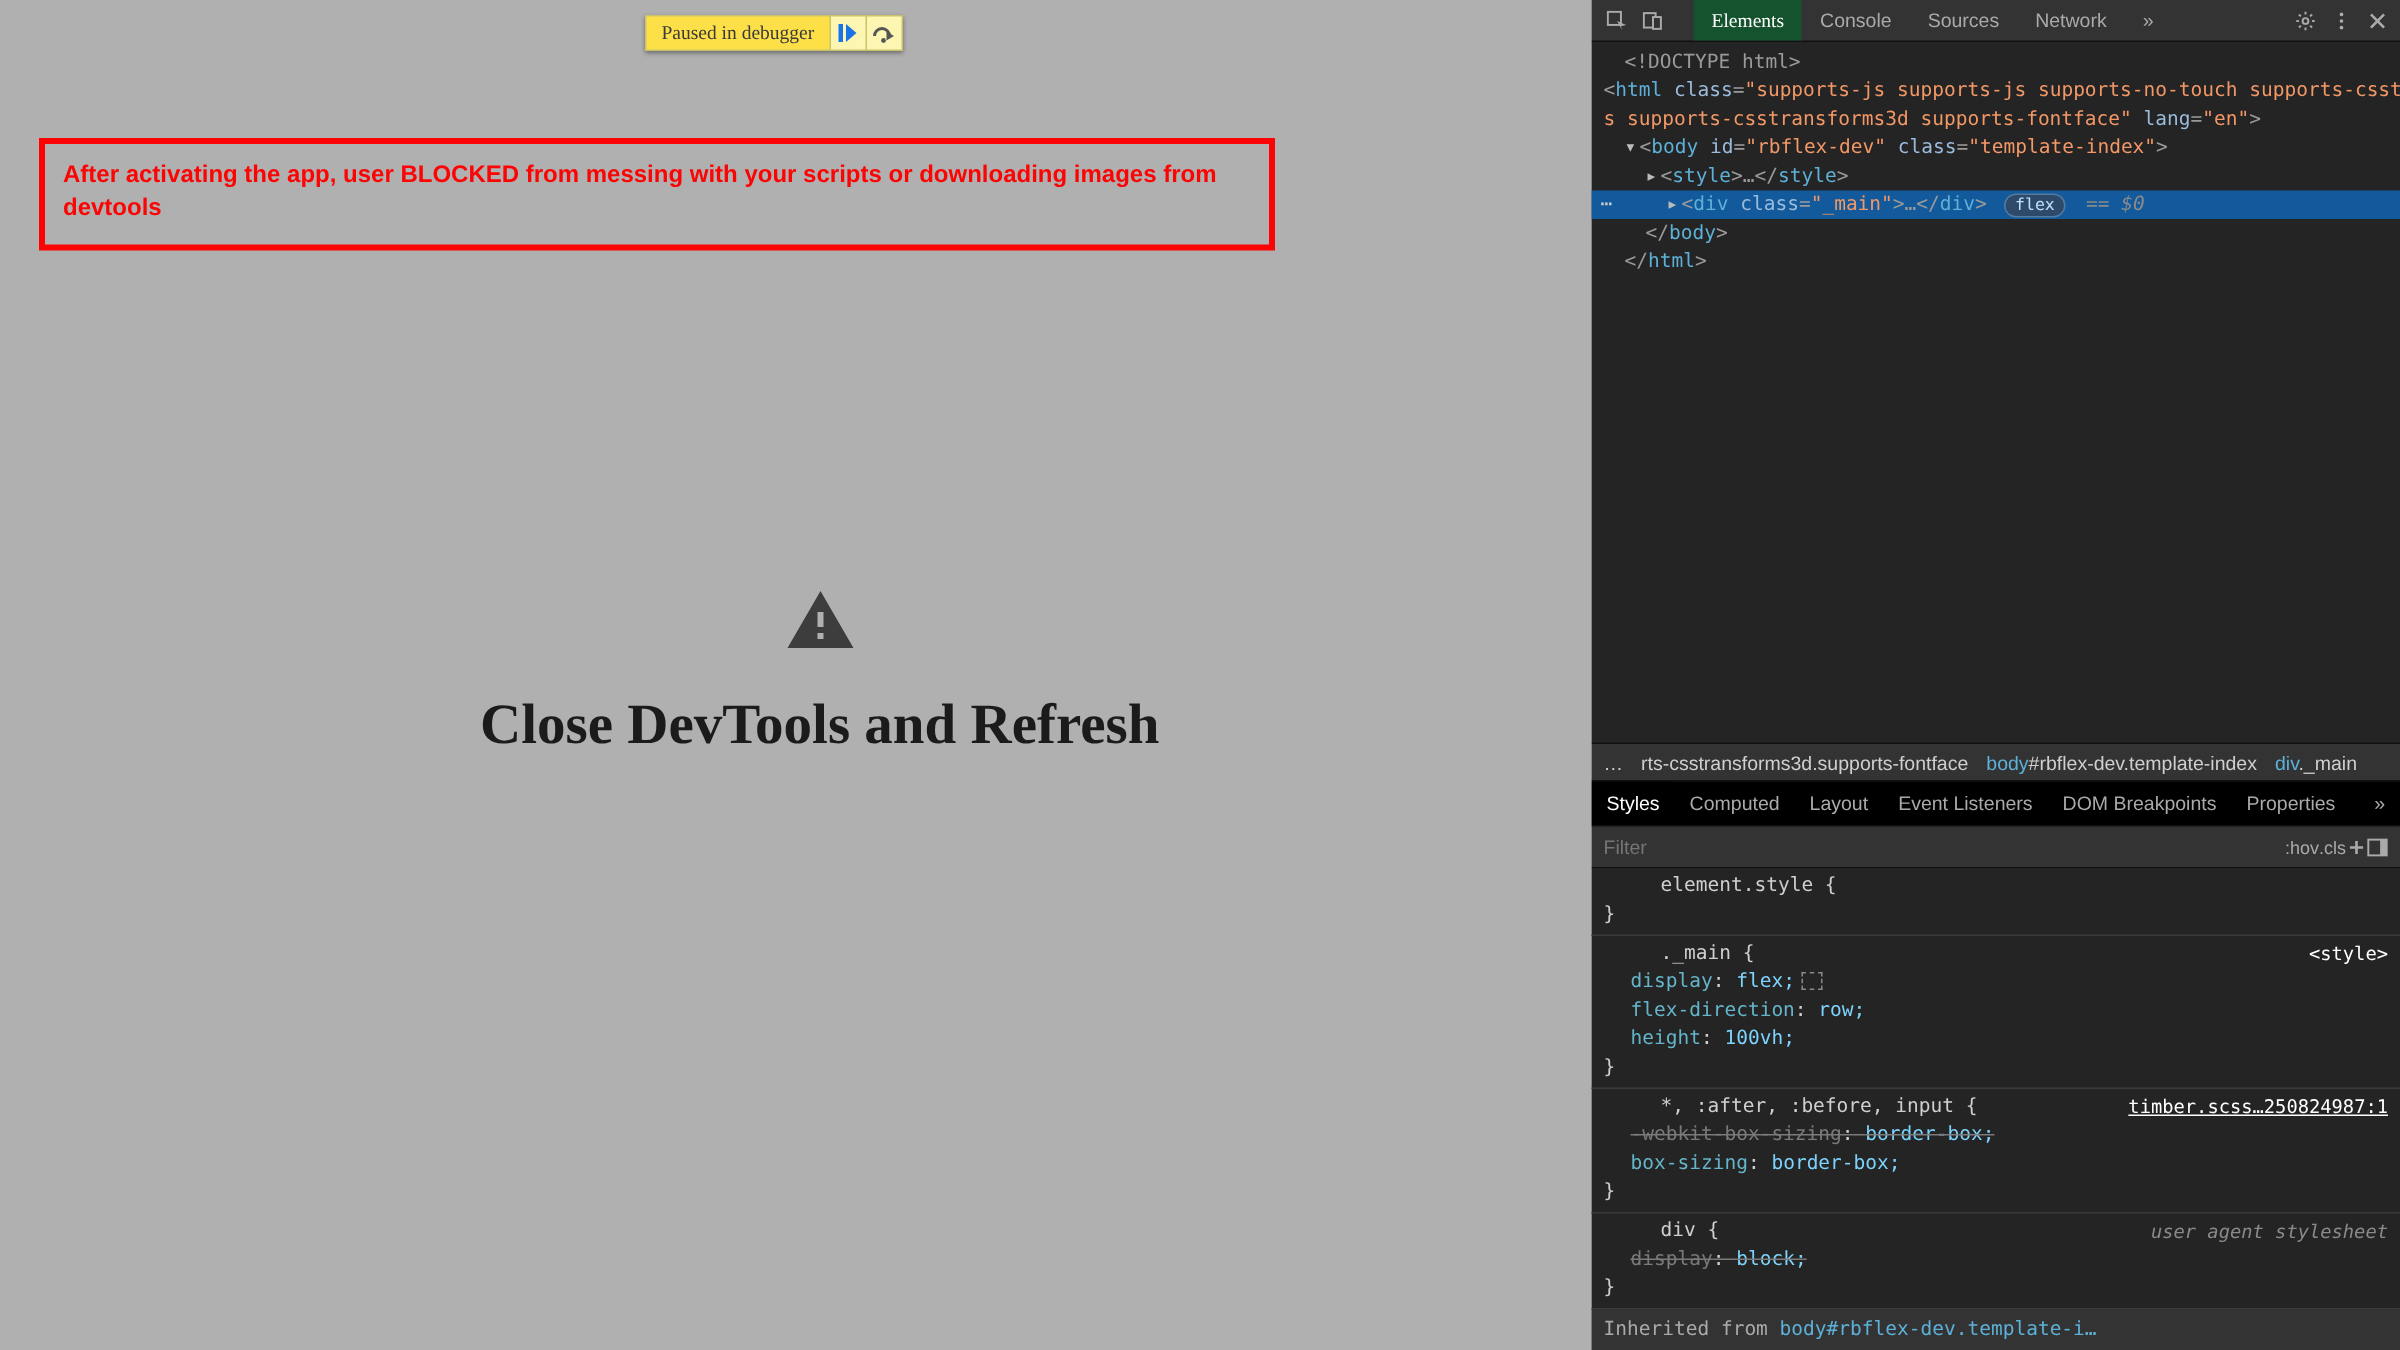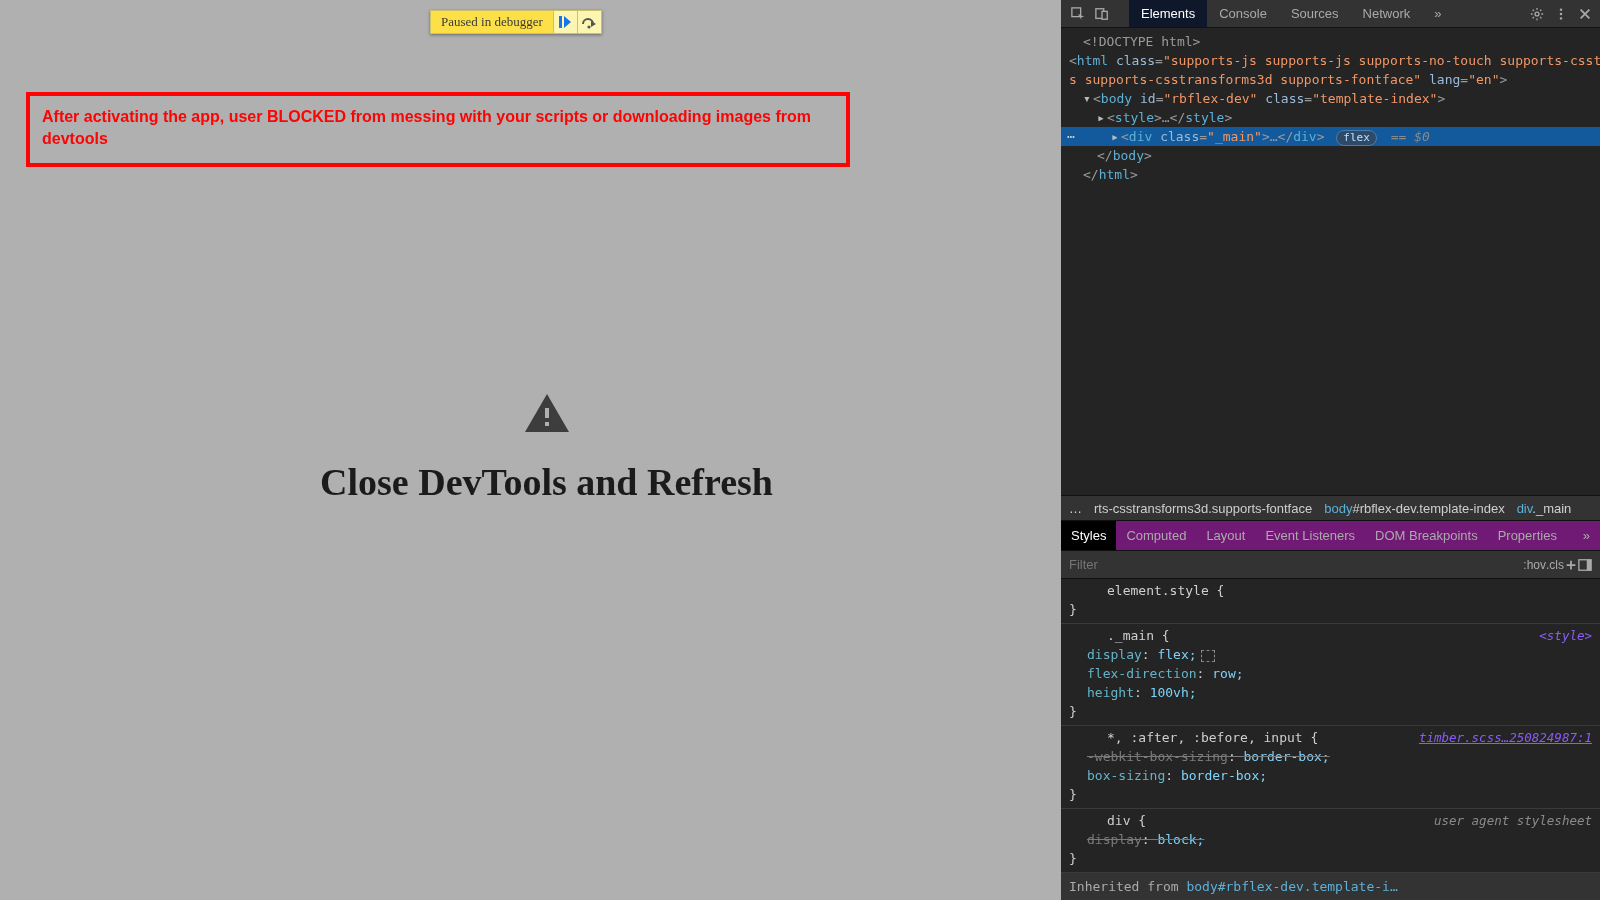--- a/index.html
+++ b/index.html
@@ -106,22 +106,23 @@
   padding-left:10px;
 }
 .dt-tabs .tab {
   padding: 0 12px;
   display: flex;
   align-items: center;
   color: #aaa;
   cursor: default;
 }
 .dt-tabs .tab.active {
-  background: #0f172a;
+  background: #14532d;
   color: #fff;
+  font-family: Liberation Serif, serif;
 }
 .dt-tabs .right-icons {
   margin-left: auto;
   display: flex;
   align-items: center;
   gap: 10px;
   padding: 0 8px;
 }
 
 
@@ -181,21 +182,21 @@
   white-space: nowrap;
   overflow:hidden;
 }
 .breadcrumb .bc { color:#5db0d7; }
 .breadcrumb .bc .suffix { color:#cfcfcf; }
 .breadcrumb .ell { color:#cfcfcf; }
 
 
 .sub-tabs {
   height: 30px;
-  background: #701a75;
+  background: #000000;
   display: flex;
   align-items: stretch;
   border-bottom:1px solid #111;
   justify-content:space-between;
 }
 .sub-tabs .tab {
   padding: 0 10px;
   display:flex; align-items:center;
   color:#aaa;
 }
@@ -236,21 +237,21 @@
   position:relative;
 }
 .styles-pane .sel { color:#cfcfcf;margin-left:38px; }
 .styles-pane .brace { color:#cfcfcf; }
 .prop { padding-left:18px; }
 .prop .name { color:#64b5c9; }
 .prop .colon { color:#cfcfcf; }
 .prop .value { color:#7dd3fc; }
 .prop.strike { text-decoration: line-through; color:#7a7a7a;}
 .prop.strike .name { color:#7a7a7a; }
-.srcref { position:absolute; right:8px; top:2px; color:#8b5cf6; font-style:italic; text-decoration: underline; font-size:12.5px;}
+.srcref { position:absolute; right:8px; top:2px; color:#ffffff; text-decoration: underline; font-size:12.5px;}
 .srcref.noul { text-decoration:none; }
 .ua-note { color:#8a8a8a; font-style:italic; }
 
 .flex-sw {
   display:inline-block; width:14px; height:12px;
   border:1px dashed #888; margin-left:4px;
   vertical-align:middle;
 }
 
 

